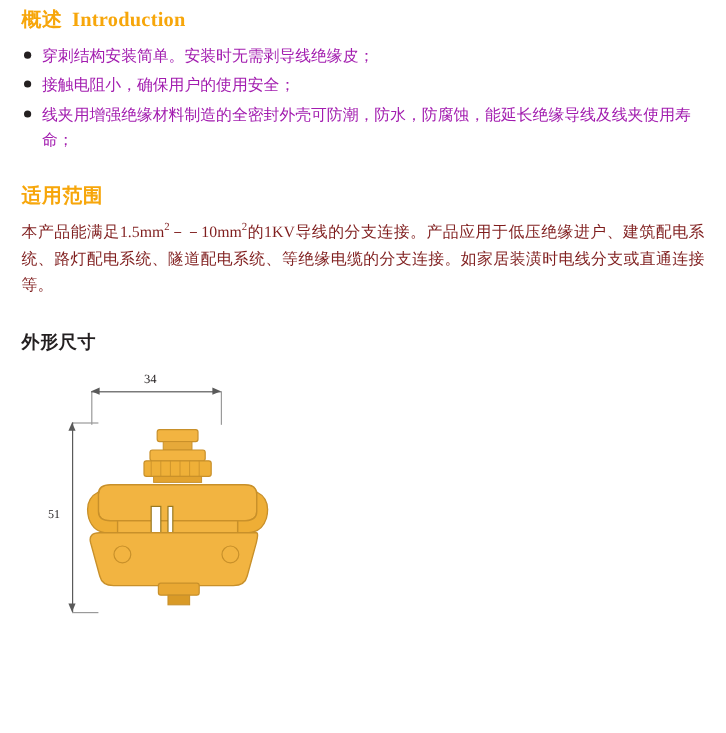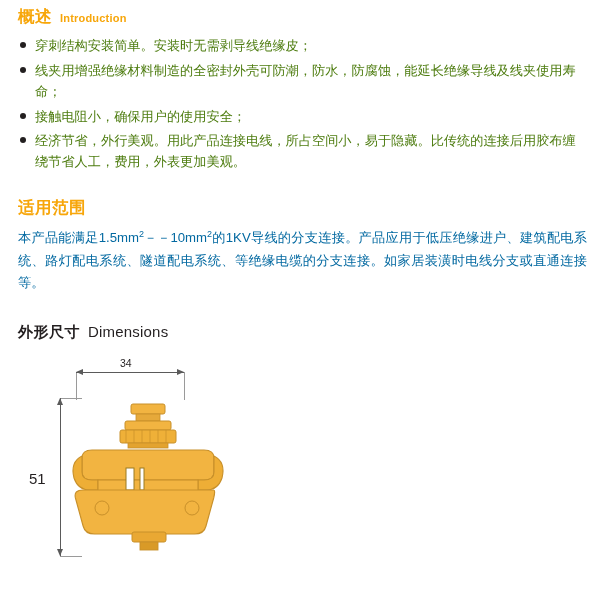--- a/index.html
+++ b/index.html
@@ -14,37 +14,38 @@
     color: #231f20;
     position: relative;
     overflow: hidden;
   }
   .page {
     position: relative;
     width: 605px;
     height: 448px;
     box-sizing: border-box;
     padding: 0 18px;
+    font-family: Liberation Serif, serif;
   }
   .section-heading {
     display: flex;
     align-items: baseline;
     gap: 8px;
     margin: 0;
     padding-top: 6px;
   }
   .heading-cn {
     font-size: 16.5px;
     font-weight: bold;
     color: #f7a60a;
     letter-spacing: 0.5px;
     line-height: 1.3;
   }
   .heading-en {
-    font-size: 11px;
+    font-size: 17px;
     font-weight: bold;
     color: #f7a60a;
     letter-spacing: 0.2px;
     line-height: 1.3;
   }
   .heading-en.dark {
     color: #231f20;
     font-weight: normal;
     font-size: 15px;
   }
@@ -60,42 +61,42 @@
     list-style: none;
     margin: 0;
     padding: 0;
   }
   ul.bullets li {
     position: relative;
     padding-left: 17px;
     font-size: 13.2px;
     line-height: 1.62;
     margin-bottom: 3px;
-    color: #4d7c0f;
+    color: #a21caf;
   }
   ul.bullets li::before {
     content: "";
     position: absolute;
     left: 2px;
     top: 7px;
     width: 6px;
     height: 6px;
     border-radius: 50%;
     background: #231f20;
   }
   .applications-heading {
     margin-top: 18px;
     flex-direction: column;
   }
   .app-text {
     margin-top: 9px;
     font-size: 13.2px;
     line-height: 1.68;
     text-align: justify;
-    color: #0369a1;
+    color: #7f1d1d;
   }
   .app-text sup {
     font-size: 9px;
     vertical-align: super;
   }
   .dim-heading {
     margin-top: 22px;
   }
   .dim-figure {
     position: relative;
@@ -177,23 +178,23 @@
     position: absolute;
     left: 32px;
     width: 22px;
     height: 1px;
     background: #9a9a9a;
   }
   .dim-left-tick-t { top: 38px; }
   .dim-left-tick-b { top: 196px; }
   .dim-left-label {
     position: absolute;
-    left: 1px;
+    left: 12px;
     top: 110px;
-    font-size: 15px;
+    font-size: 10px;
     color: #231f20;
   }
   .product-svg {
     position: absolute;
     left: 40px;
     top: 26px;
   }
 </style>
 </head>
 <body>
@@ -201,35 +202,33 @@
 <div class="page">
 
   <div class="section-heading">
     <span class="heading-cn">概述</span>
     <span class="heading-en">Introduction</span>
   </div>
 
   <div class="intro-block">
     <ul class="bullets">
       <li>穿刺结构安装简单。安装时无需剥导线绝缘皮；</li>
+      <li>接触电阻小，确保用户的使用安全；</li>
       <li>线夹用增强绝缘材料制造的全密封外壳可防潮，防水，防腐蚀，能延长绝缘导线及线夹使用寿命；</li>
-      <li>接触电阻小，确保用户的使用安全；</li>
-      <li>经济节省，外行美观。用此产品连接电线，所占空间小，易于隐藏。比传统的连接后用胶布缠绕节省人工，费用，外表更加美观。</li>
     </ul>
   </div>
 
   <div class="section-heading applications-heading">
     <span class="heading-cn">适用范围</span>
   </div>
 
   <p class="app-text"><span>本产品能满足1.5mm</span><sup>2</sup><span>－－10mm</span><sup>2</sup><span>的1KV导线的分支连接。产品应用于低压绝缘进户、建筑配电系统、路灯配电系统、隧道配电系统、等绝缘电缆的分支连接。如家居装潢时电线分支或直通连接等。</span></p>
 
   <div class="section-heading dim-heading">
     <span class="heading-cn dark">外形尺寸</span>
-    <span class="heading-en dark">Dimensions</span>
   </div>
 
   <div class="dim-figure">
 
     <div class="dim-top-tick-l"></div>
     <div class="dim-top-tick-r"></div>
     <div class="dim-top-line"></div>
     <div class="dim-top-label">34</div>
 
     <div class="dim-left-tick-t"></div>

